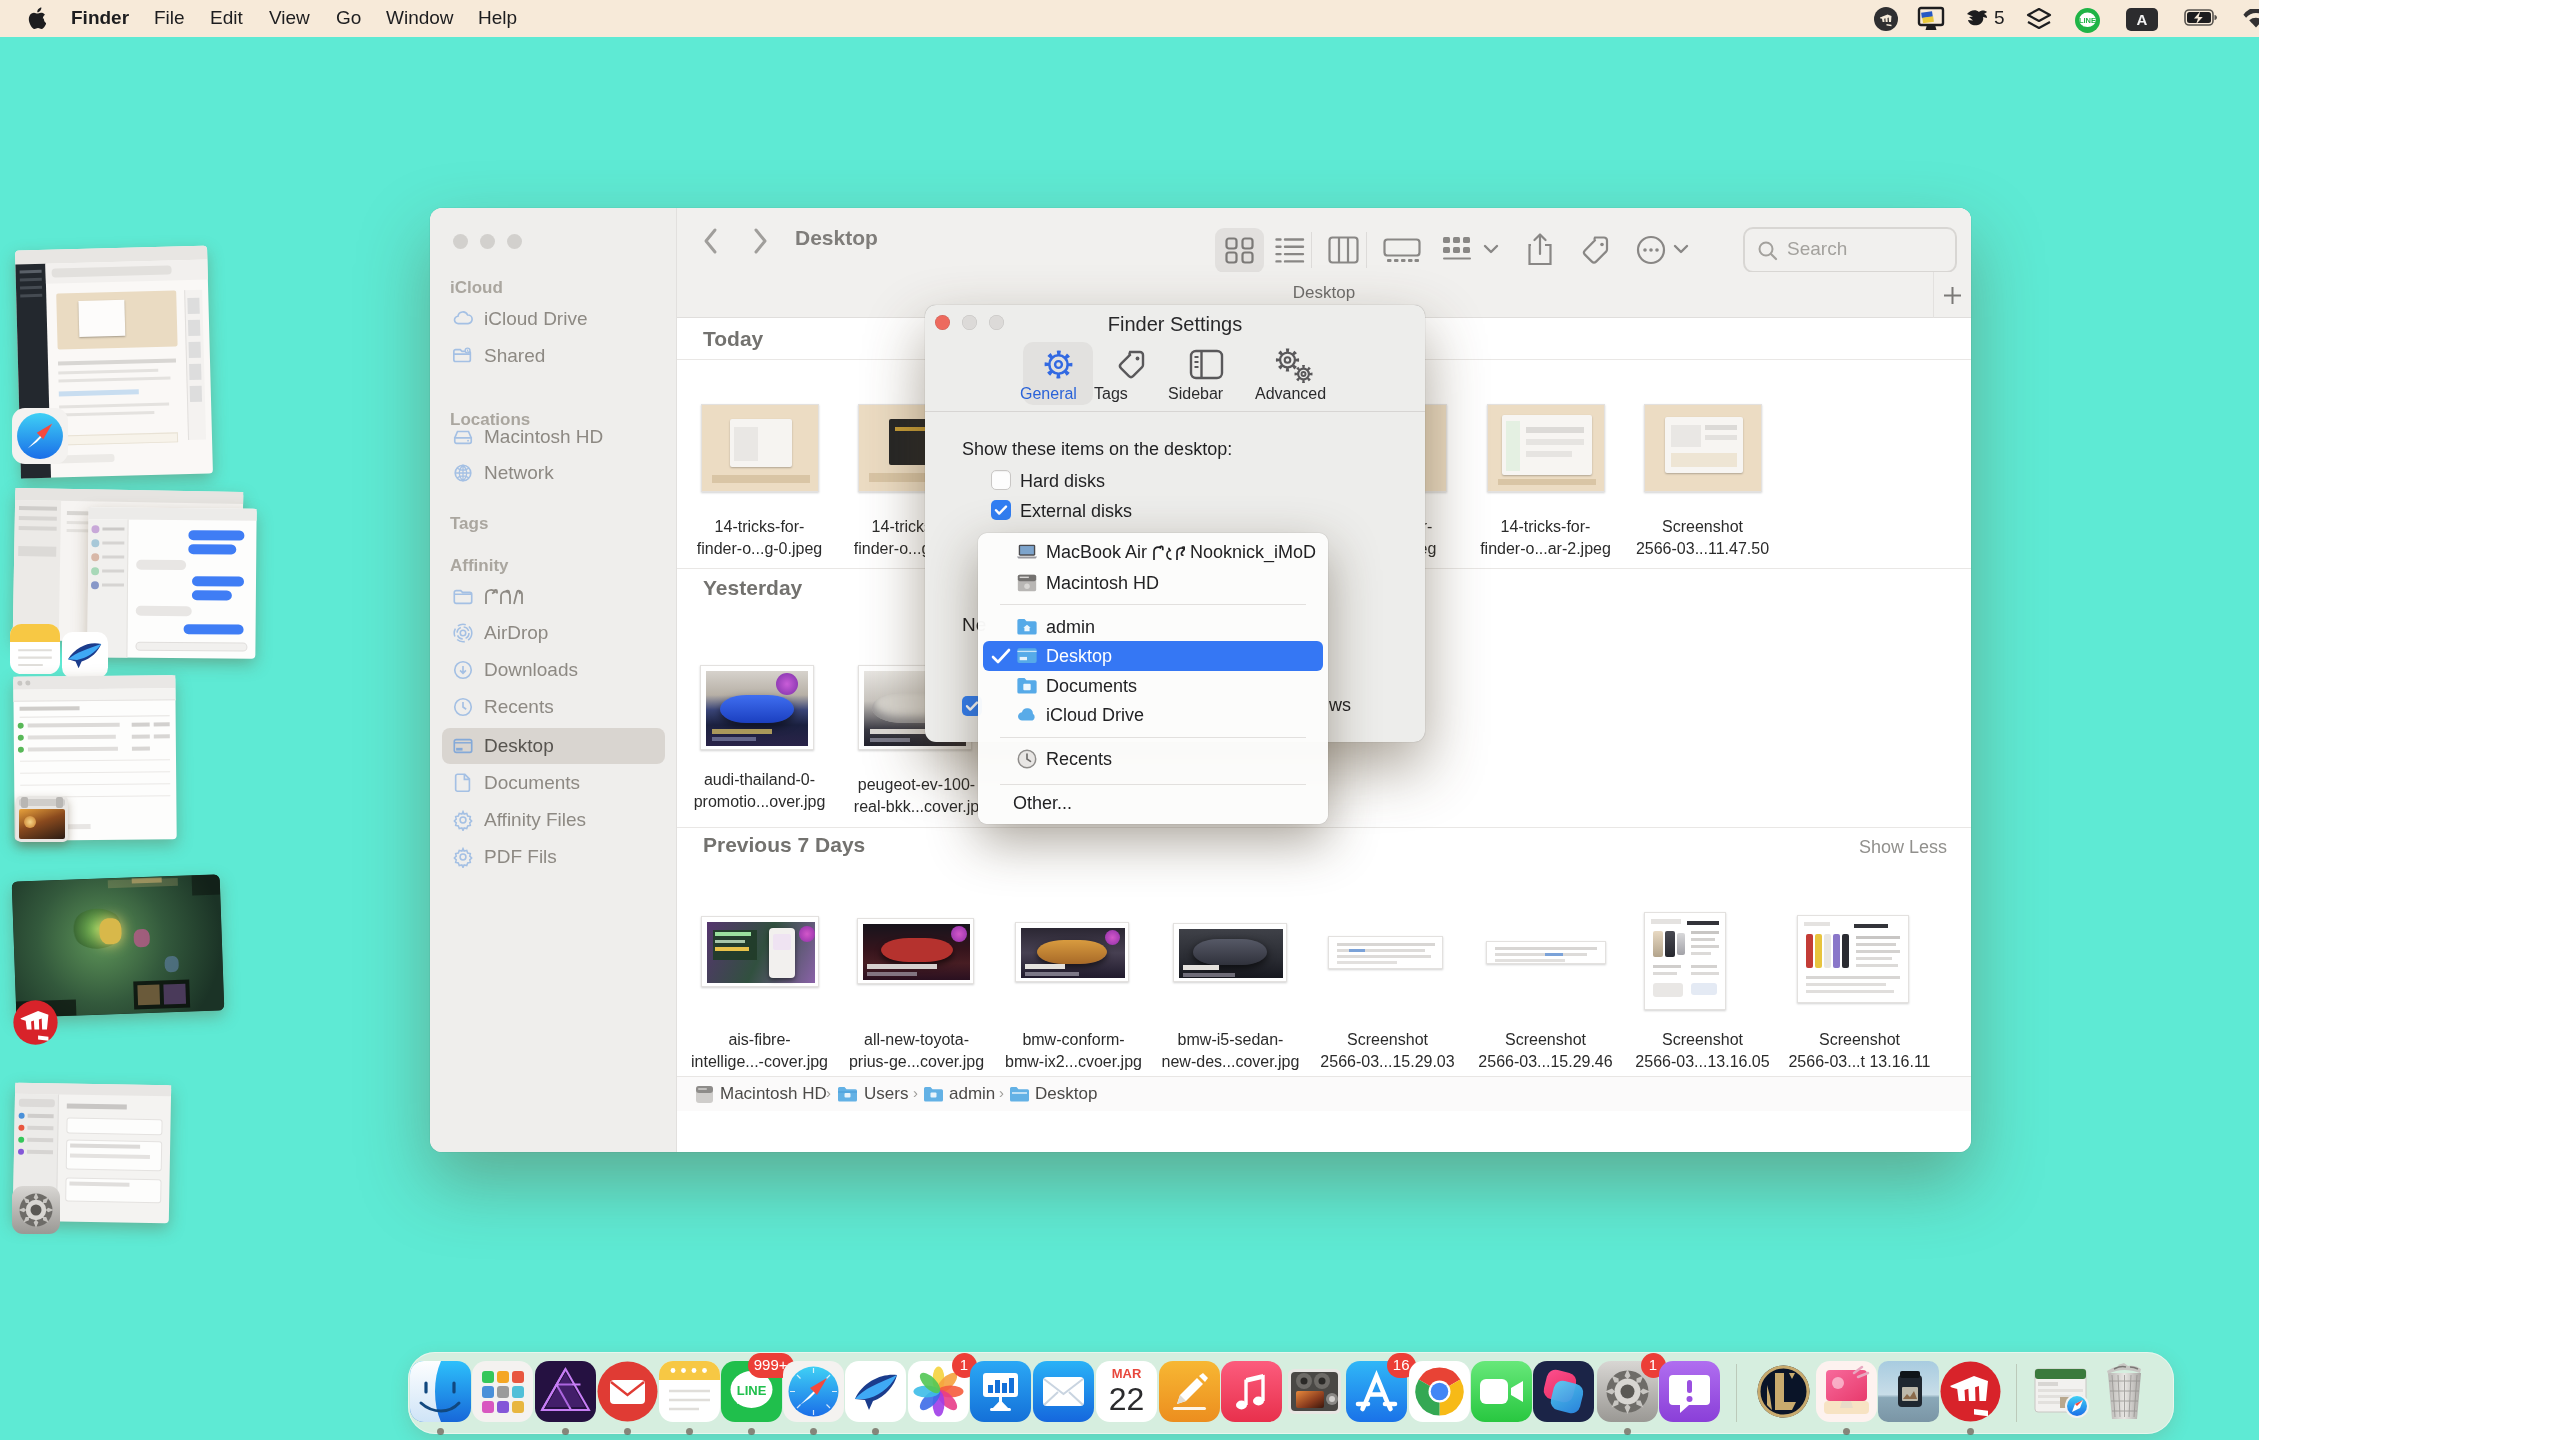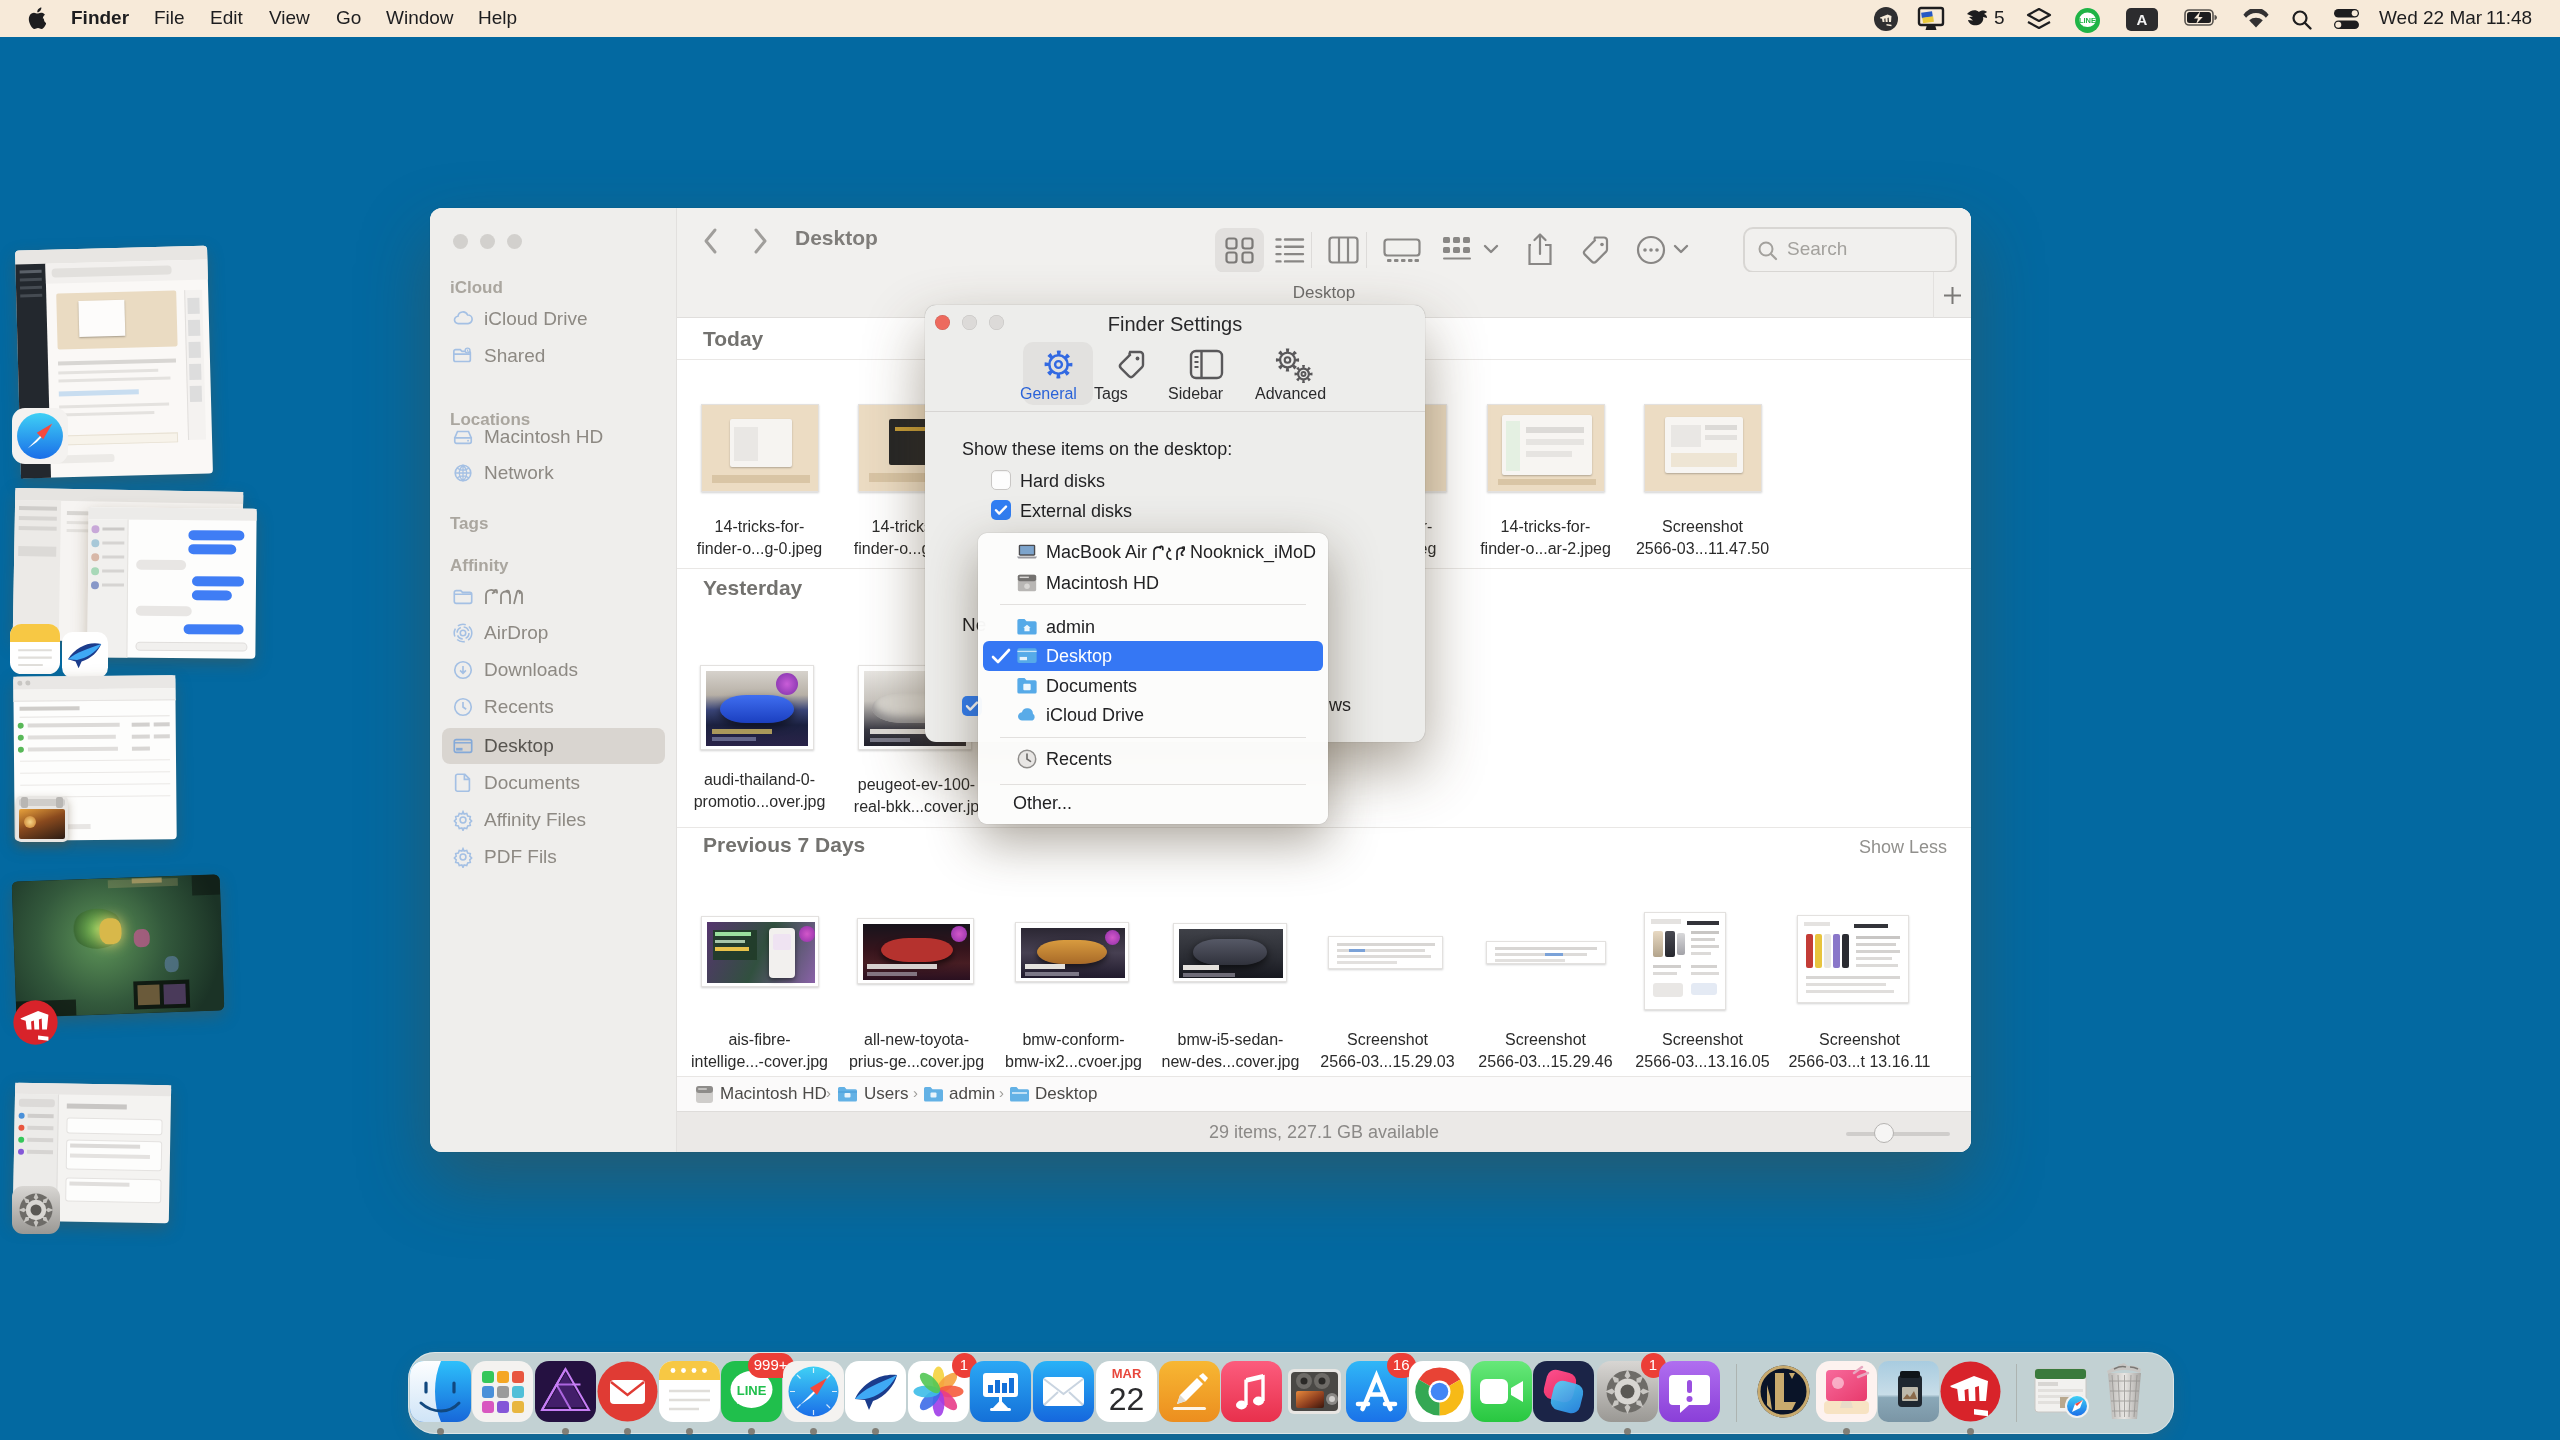--- a/index.html
+++ b/index.html
@@ -1,18 +1,18 @@
 <!DOCTYPE html>
 <html><head>
 <meta charset="utf-8">
 <style>
   * { margin:0; padding:0; box-sizing:border-box; }
   html,body { width:2560px; height:1440px; overflow:hidden; }
   body { font-family:"Liberation Sans", sans-serif; }
-  #screen { position:absolute; width:2560px; height:1440px; background:#0369a1; overflow:hidden; }
+  #screen { position:absolute; width:2259px; height:1440px; background:#5eead4; overflow:hidden; }
   .abs { position:absolute; }
 
   
   #menubar { position:absolute; left:0; top:0; width:2560px; height:37px; background:#f7ead9; color:#1d1d1f; }
   #menubar .mitem { position:absolute; top:7px; font-size:19px; }
 
   
   #fwin { position:absolute; left:430px; top:208px; width:1541px; height:944px; border-radius:12px;
           background:#ffffff; box-shadow:0 30px 70px rgba(90,70,40,.38), 0 0 1px rgba(0,0,0,.35); }
   #sidebar { position:absolute; left:0; top:0; width:247px; height:944px; background:#efeeec;
@@ -592,25 +592,20 @@
             <rect x="7.5" y="7.5" width="6" height="5" rx="1" fill="#fff" opacity=".85"></rect>
           </svg>
         <div class="abs" style="left:272px;top:7px;font-size:17px;color:#4c4a48;">admin</div>
         <div class="abs" style="left:322px;top:7px;font-size:15px;color:#9d9b98;">›</div>
         <svg class="abs" style="left:332px;top:8px" width="21" height="18" viewBox="0 0 21 18">
             <path d="M1 3.5A1.5 1.5 0 012.5 2h5l2 2.2h9A1.5 1.5 0 0120 5.7V15a1.5 1.5 0 01-1.5 1.5h-16A1.5 1.5 0 011 15z" fill="#63b1e5"></path>
             <rect x="3" y="7" width="15" height="2" fill="#fff" opacity=".6"></rect>
           </svg>
         <div class="abs" style="left:358px;top:7px;font-size:17px;color:#4c4a48;">Desktop</div>
       </div>
-      <div id="fstatus">
-        <div style="position:absolute; left:0; width:1294px; top:10px; text-align:center; font-size:18px; color:#8b8987;">29 items, 227.1 GB available</div>
-        <div style="position:absolute; left:1169px; top:20px; width:104px; height:4px; border-radius:2px; background:#cfcdcb;"></div>
-        <div style="position:absolute; left:1197px; top:11px; width:20px; height:20px; border-radius:50%; background:#f6f5f4; border:1.5px solid #b5b3b1;"></div>
-      </div>
     </div>
     <div id="sidebar">
       <div class="tl" style="left:23px;"></div>
       <div class="tl" style="left:50px;"></div>
       <div class="tl" style="left:77px;"></div>
       <div class="sbhead" style="top:70px;">iCloud</div>
       <div class="sbitem" style="top:93px;">
         <svg class="sicon" viewBox="0 0 24 24">
             <path fill="none" stroke="#a4c0e4" stroke-width="1.8" d="M7 17a4 4 0 01-.5-8A5.5 5.5 0 0117 7.6 3.8 3.8 0 0117.5 17z"></path>
           </svg>

